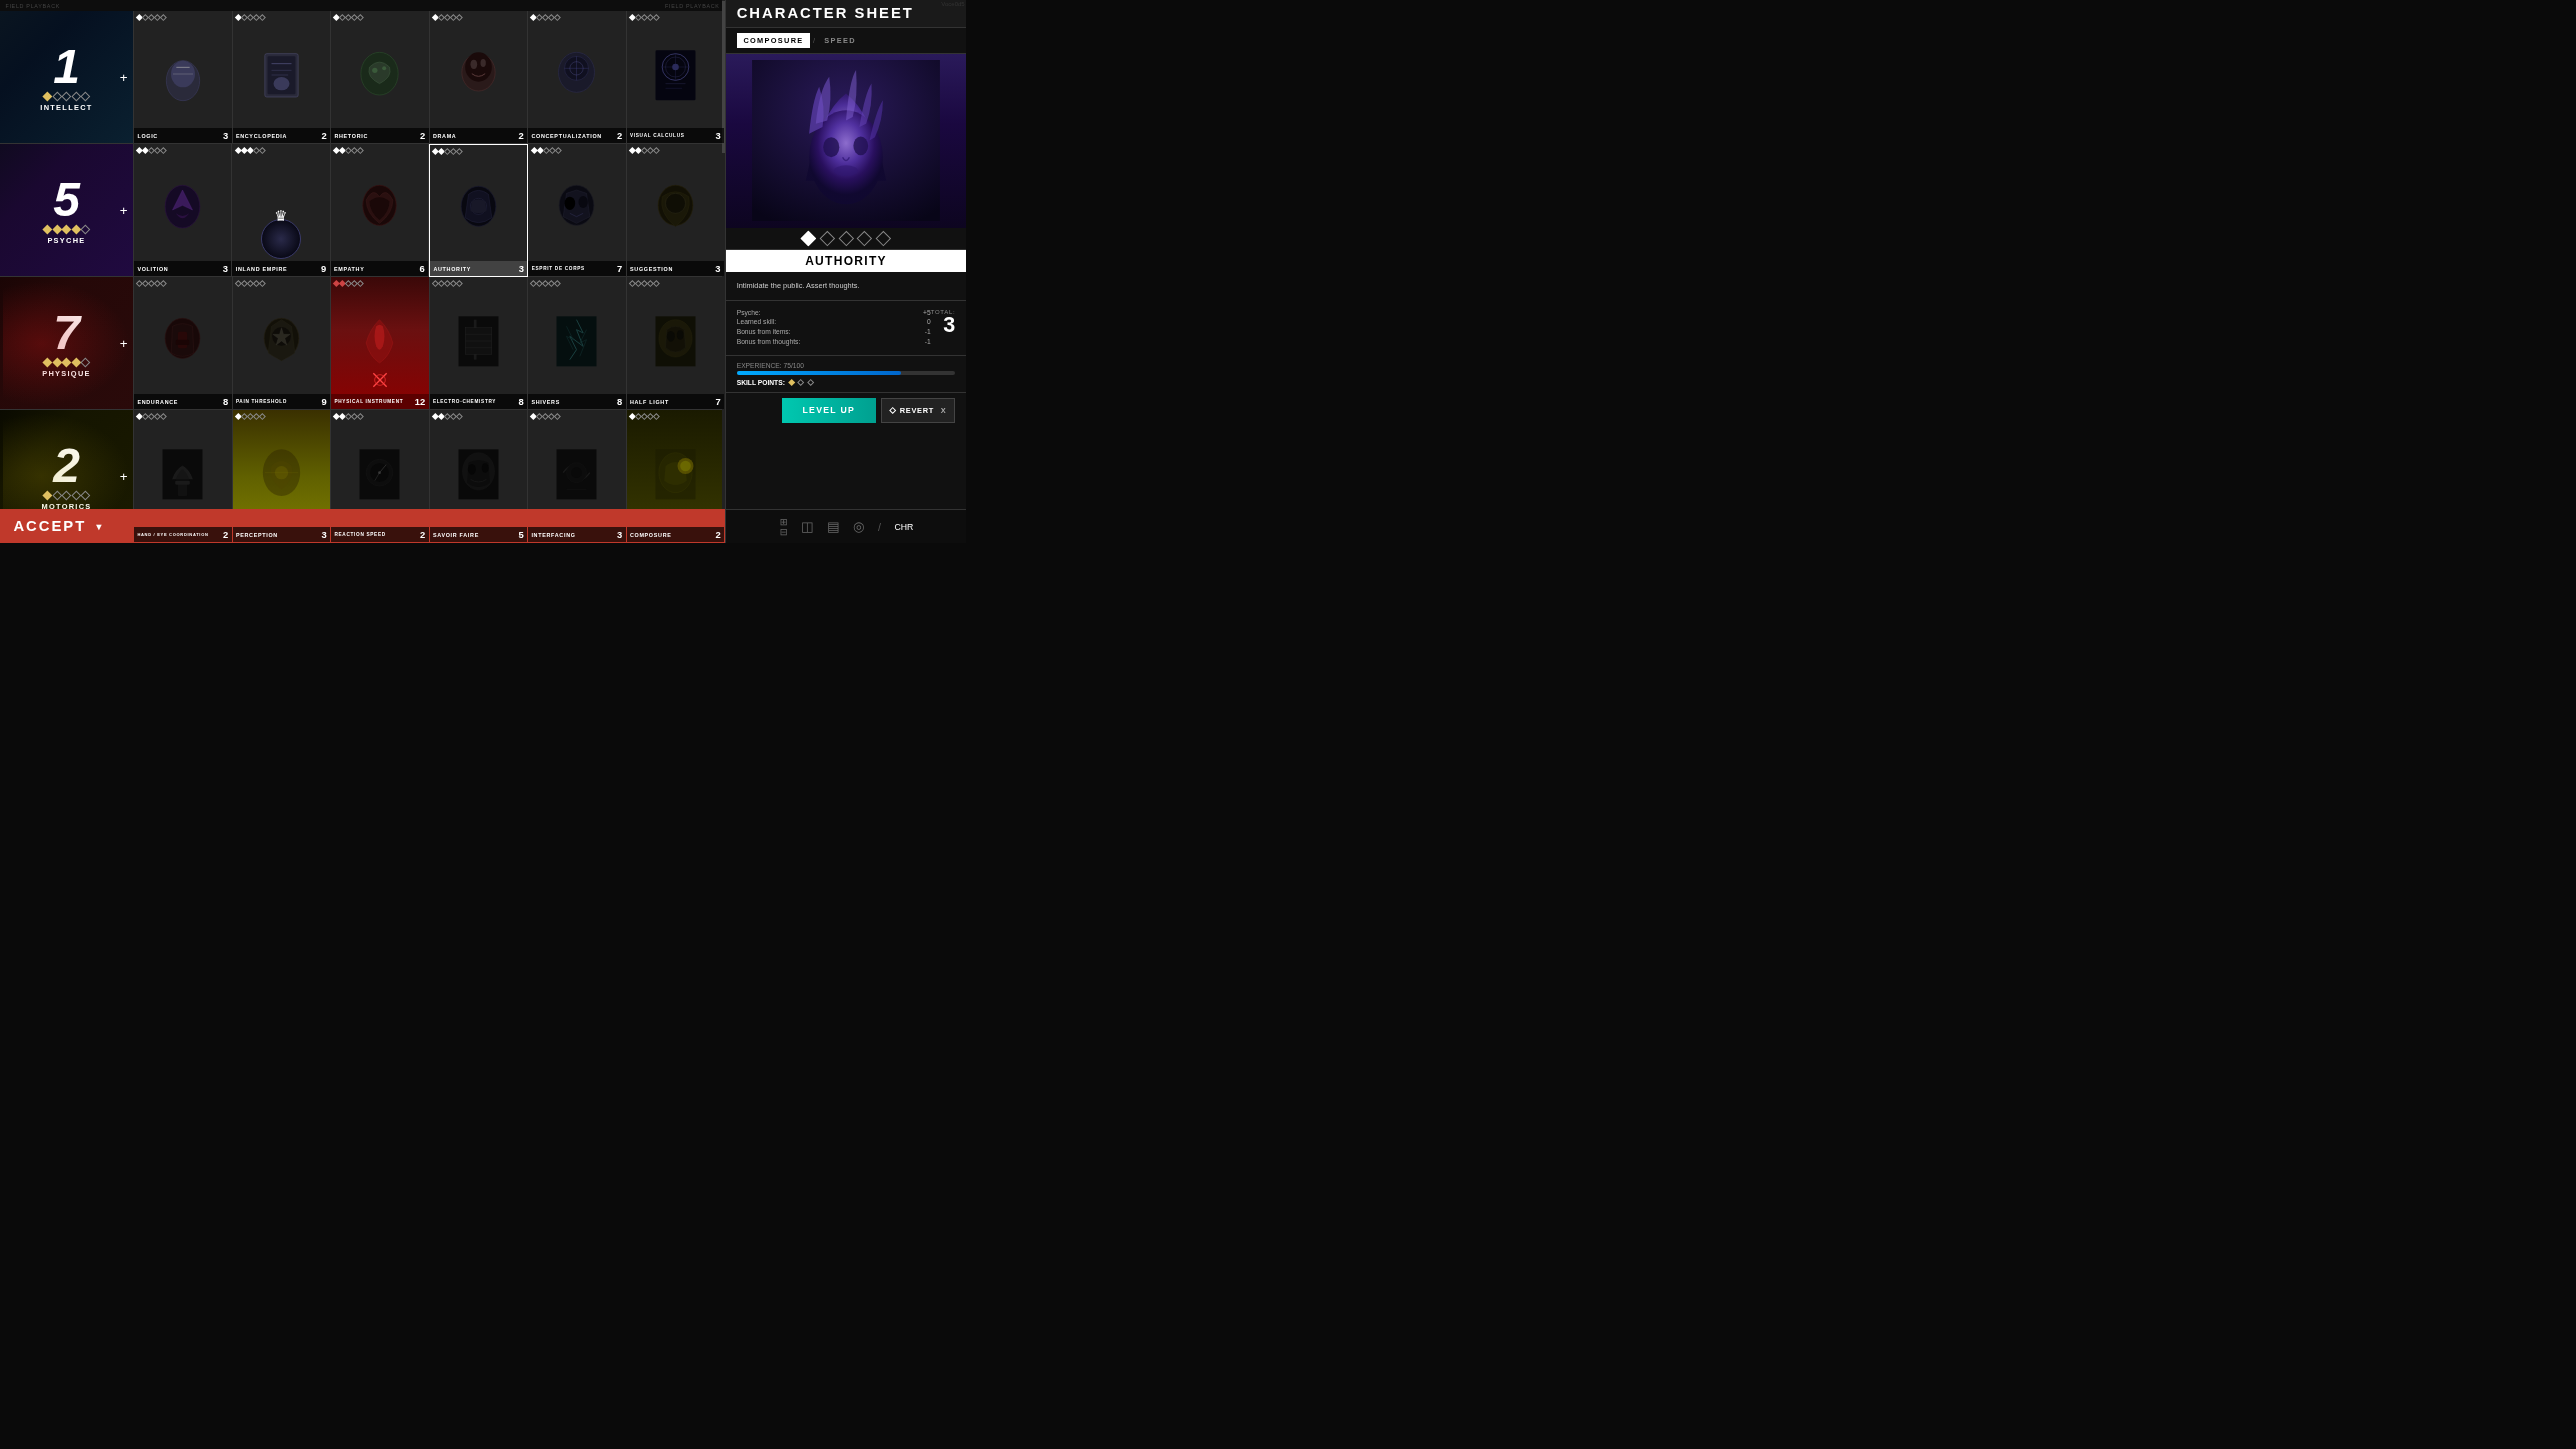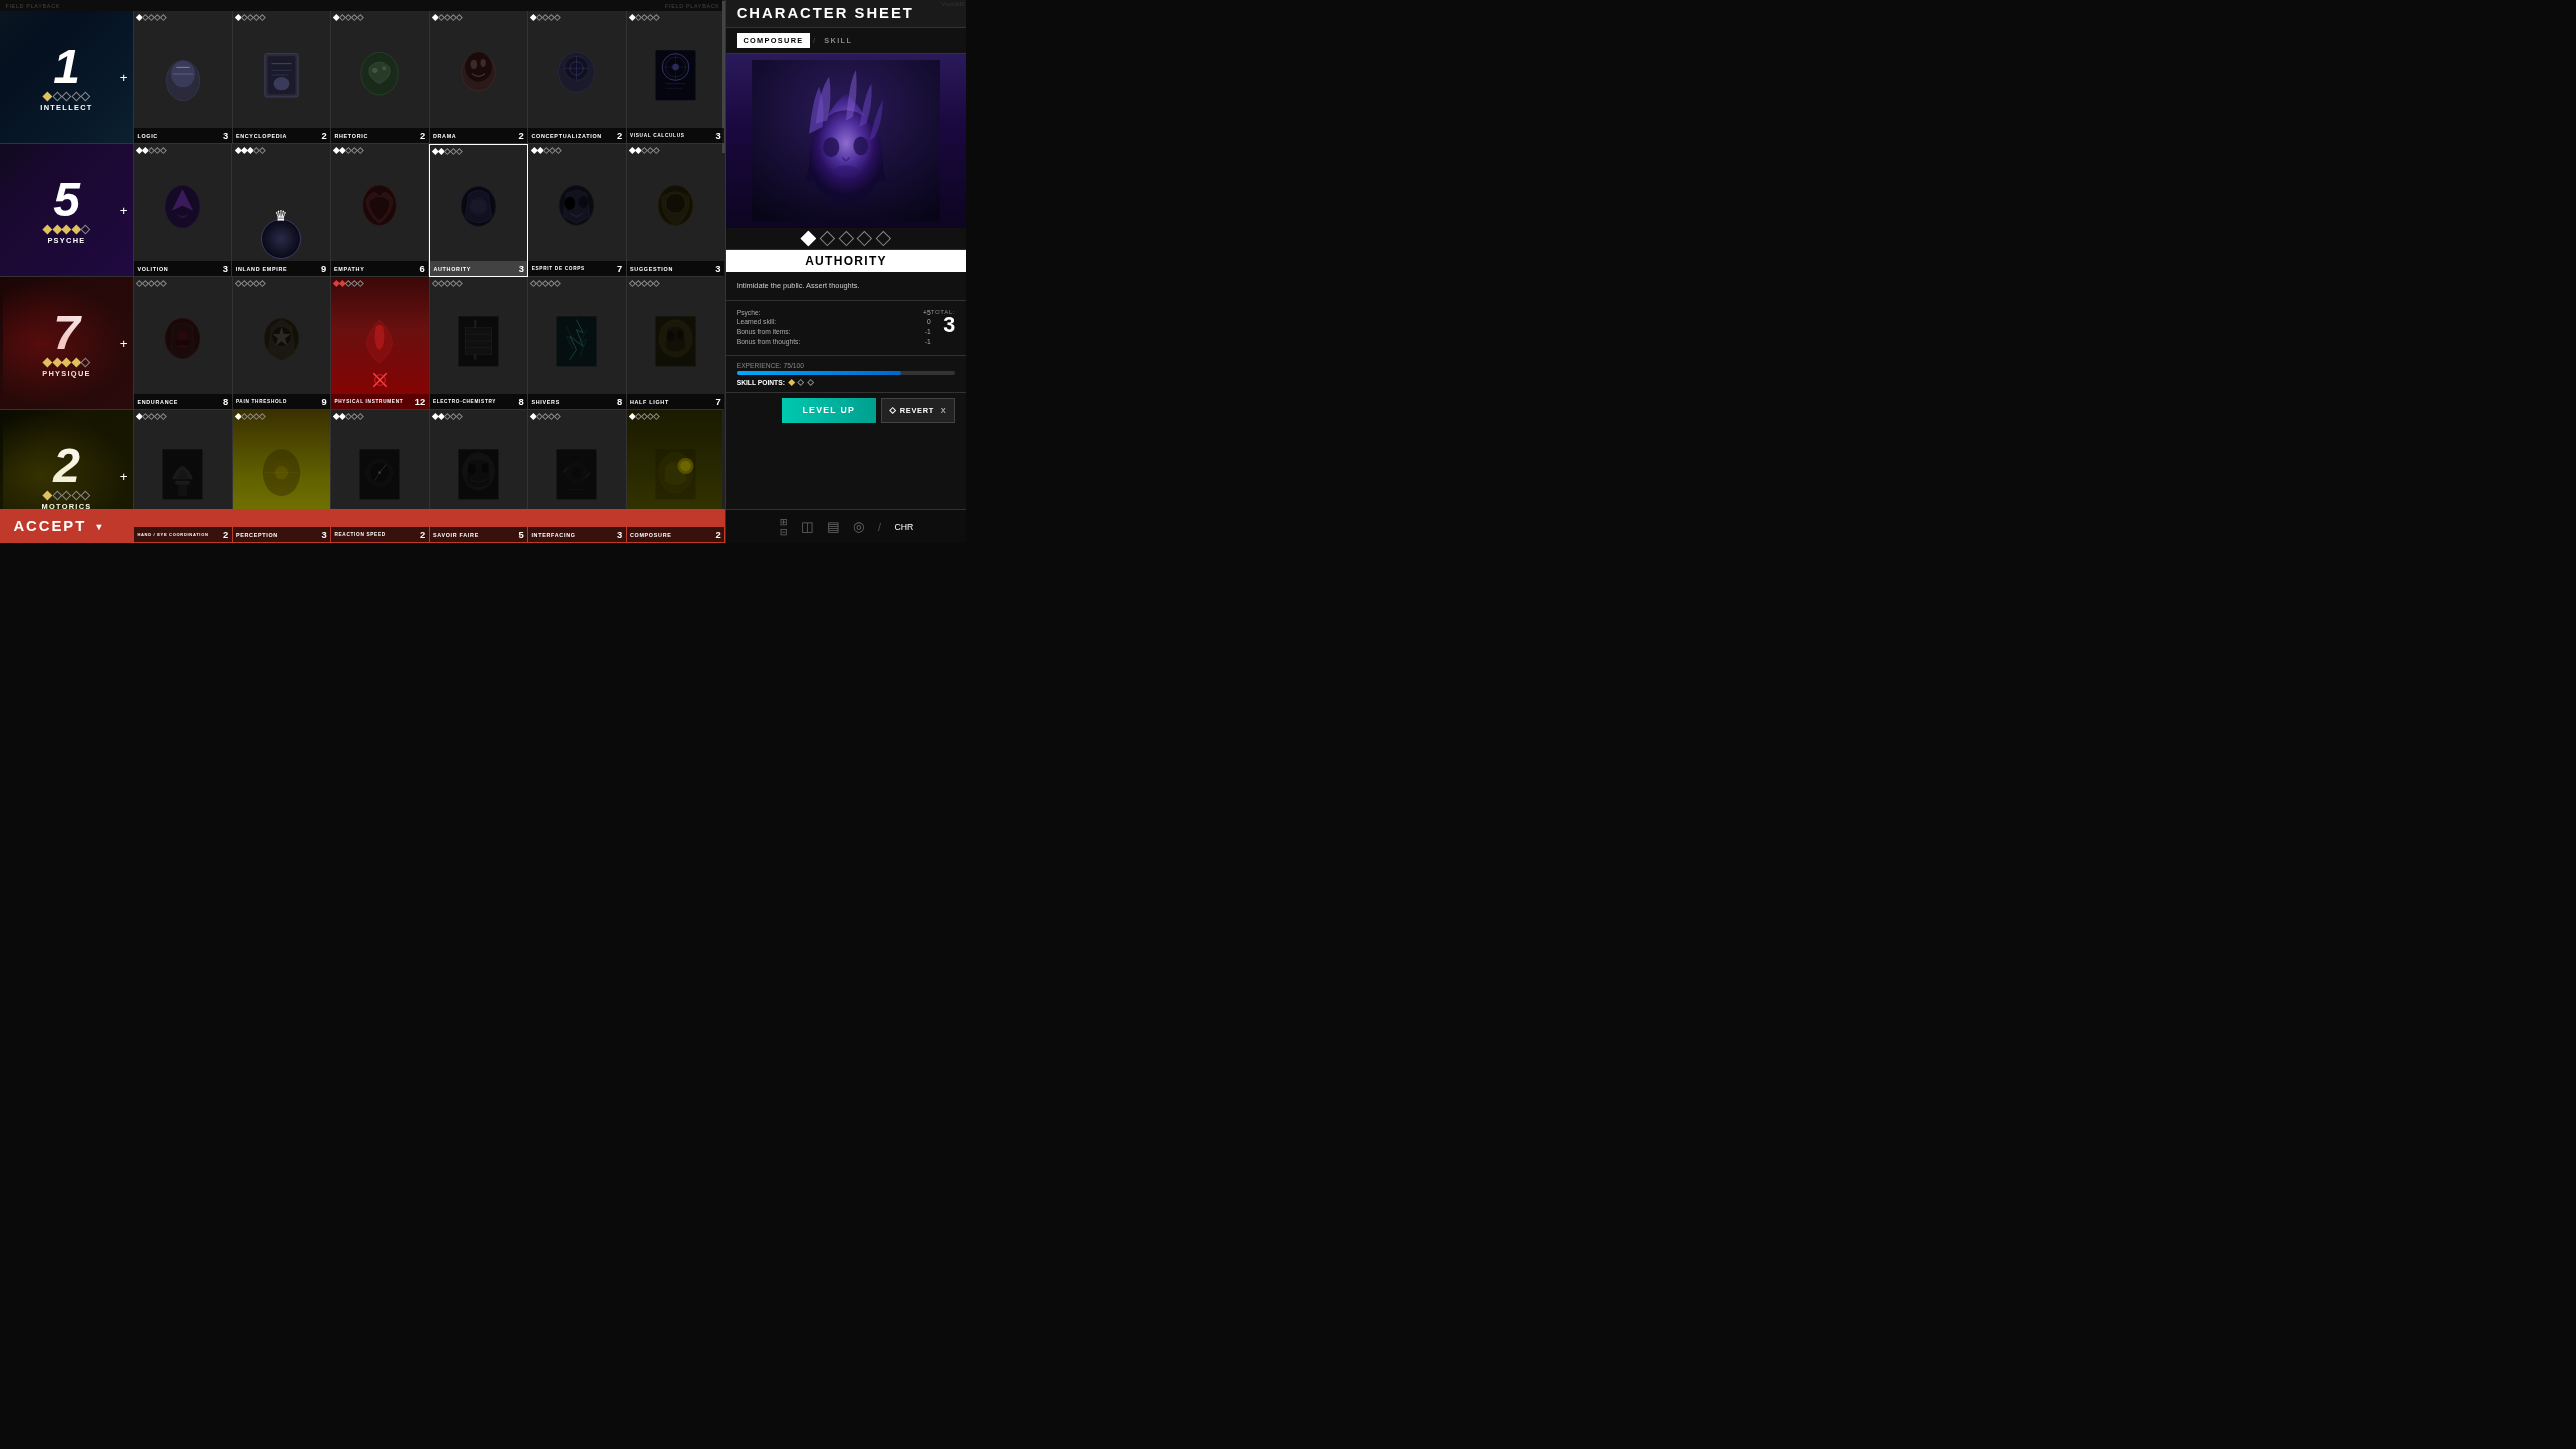--- a/index.html
+++ b/index.html
@@ -1259,21 +1259,21 @@
 
   <div class="right-panel">
 
     <div class="panel-title">
       <h1>CHARACTER SHEET</h1>
     </div>
 
     <div class="panel-nav">
       <div class="nav-btn active">COMPOSURE</div>
       <div class="nav-separator">/</div>
-      <div class="nav-btn inactive">SKILL</div>
+      <div class="nav-btn inactive">SPEED</div>
     </div>
 
     <div class="portrait-area">
       <div class="portrait-image">
 
         <svg width="188" height="161" viewBox="0 0 280 240">
 
           <defs>
             <radialGradient id="faceGrad" cx="50%" cy="35%" r="55%">
               <stop offset="0%" stop-color="#9070d0"></stop>

